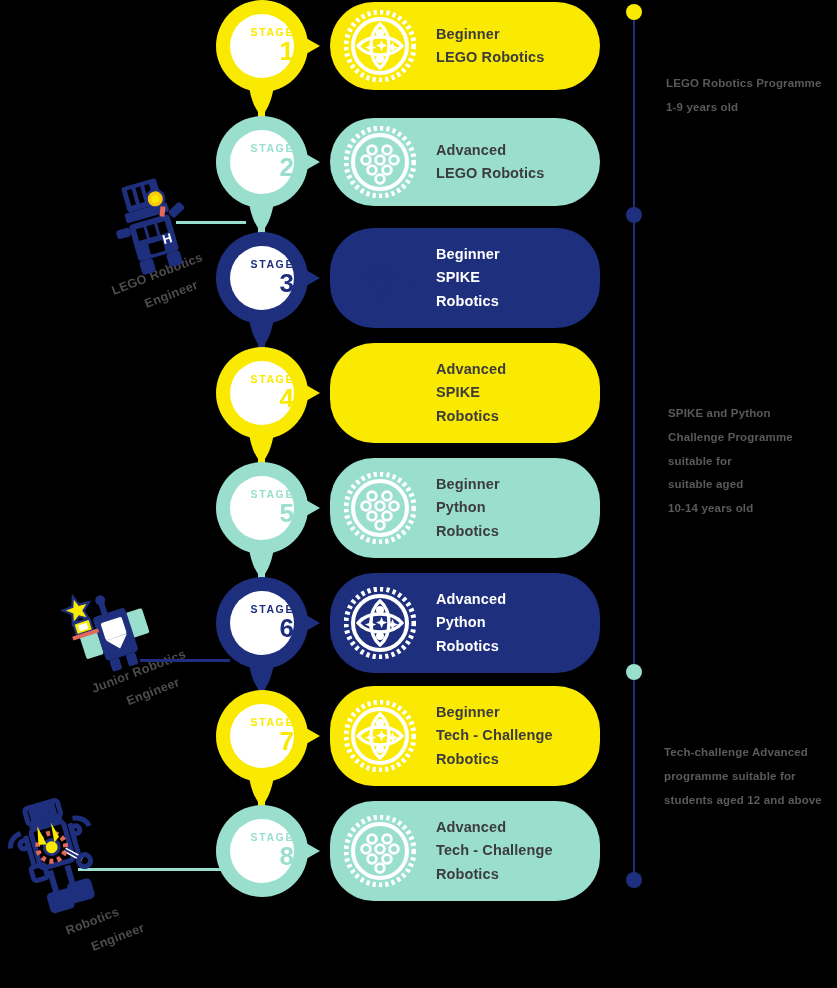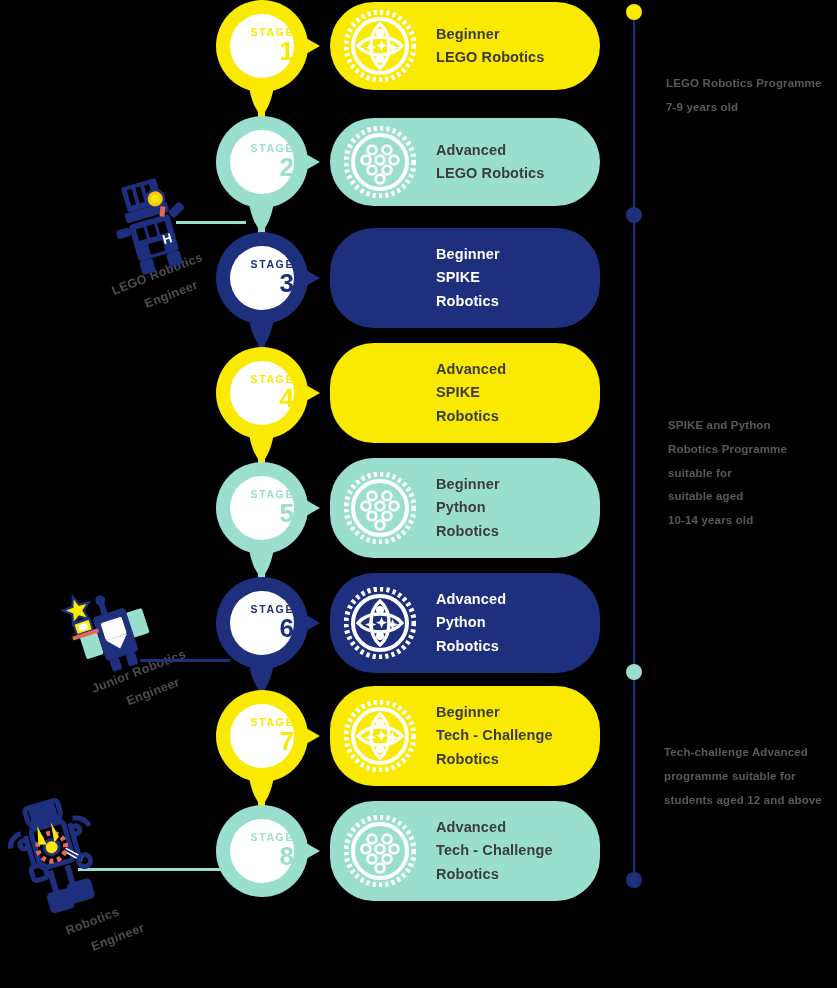--- a/index.html
+++ b/index.html
@@ -188,26 +188,26 @@
 
   <div class="timeline-axis"></div>
 
   <div class="timeline-dot" style="top:4px;background:#fae900;"></div>
   <div class="timeline-dot" style="top:207px;background:#1e2f7e;"></div>
   <div class="timeline-dot" style="top:664px;background:#9adfcd;"></div>
   <div class="timeline-dot" style="top:872px;background:#1e2f7e;"></div>
 
   <div class="timeline-note" style="left:666px;top:72px;">
     <span class="ln">LEGO Robotics Programme</span>
-    <span class="ln">7-9 years old</span>
-  </div>
-
-  <div class="timeline-note" style="left:668px;top:414px;">
+    <span class="ln">1-9 years old</span>
+  </div>
+
+  <div class="timeline-note" style="left:668px;top:402px;">
     <span class="ln">SPIKE and Python</span>
-    <span class="ln">Robotics Programme</span>
+    <span class="ln">Challenge Programme</span>
     <span class="ln">suitable for</span>
     <span class="ln">suitable aged</span>
     <span class="ln">10-14 years old</span>
   </div>
 
   <div class="timeline-note" style="left:664px;top:741px;">
     <span class="ln">Tech-challenge Advanced</span>
     <span class="ln">programme suitable for</span>
     <span class="ln">students aged 12 and above</span>
   </div>

